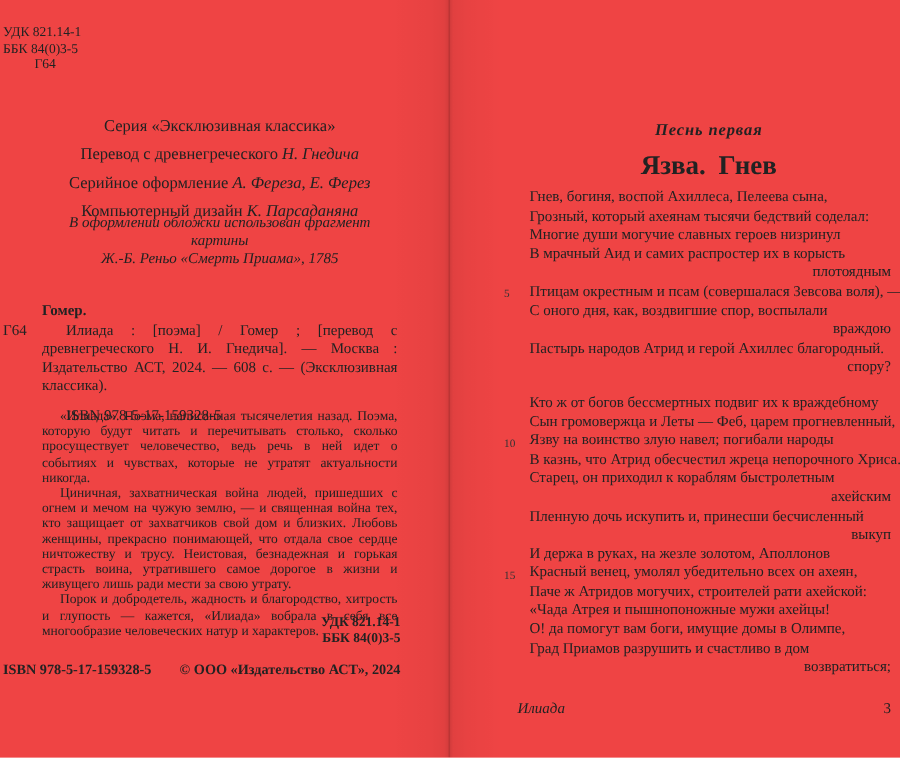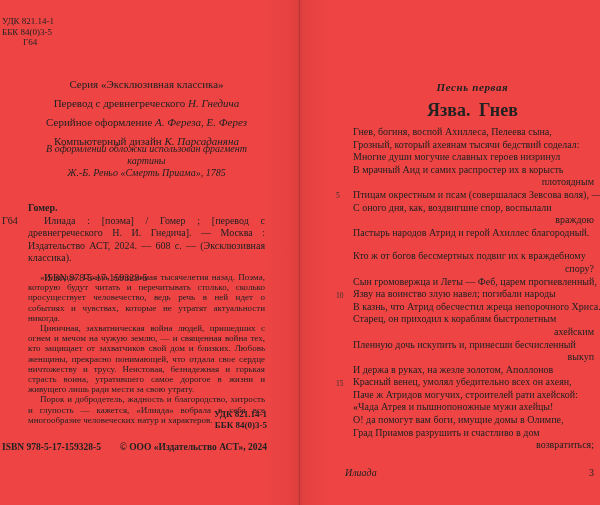--- a/index.html
+++ b/index.html
@@ -146,23 +146,23 @@
         <div class="vline wrap"><span class="lnum"></span><span>плотоядным</span></div>
 
         <div class="vline"><span class="lnum">5</span><span>Птицам окрестным и псам (совершалася Зевсова воля), —</span></div>
 
         <div class="vline"><span class="lnum"></span><span>С оного дня, как, воздвигшие спор, воспылали</span></div>
 
         <div class="vline wrap"><span class="lnum"></span><span>враждою</span></div>
 
         <div class="vline"><span class="lnum"></span><span>Пастырь народов Атрид и герой Ахиллес благородный.</span></div>
 
+        <div class="vline wrap"><span class="lnum"></span><span>спору?</span></div>
+
         <div class="vline stanza"><span class="lnum"></span><span>Кто ж от богов бессмертных подвиг их к враждебному</span></div>
-
-        <div class="vline wrap"><span class="lnum"></span><span>спору?</span></div>
 
         <div class="vline"><span class="lnum"></span><span>Сын громовержца и Леты — Феб, царем прогневленный,</span></div>
 
         <div class="vline"><span class="lnum">10</span><span>Язву на воинство злую навел; погибали народы</span></div>
 
         <div class="vline"><span class="lnum"></span><span>В казнь, что Атрид обесчестил жреца непорочного Хриса.</span></div>
 
         <div class="vline"><span class="lnum"></span><span>Старец, он приходил к кораблям быстролетным</span></div>
 
         <div class="vline wrap"><span class="lnum"></span><span>ахейским</span></div>

